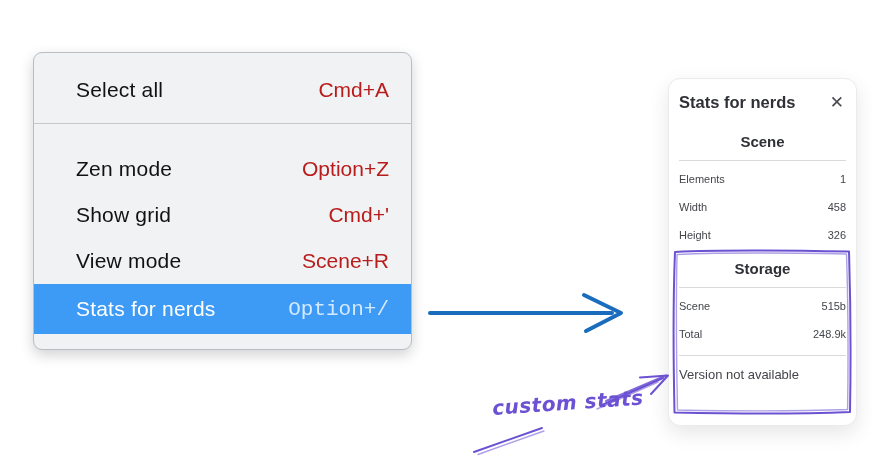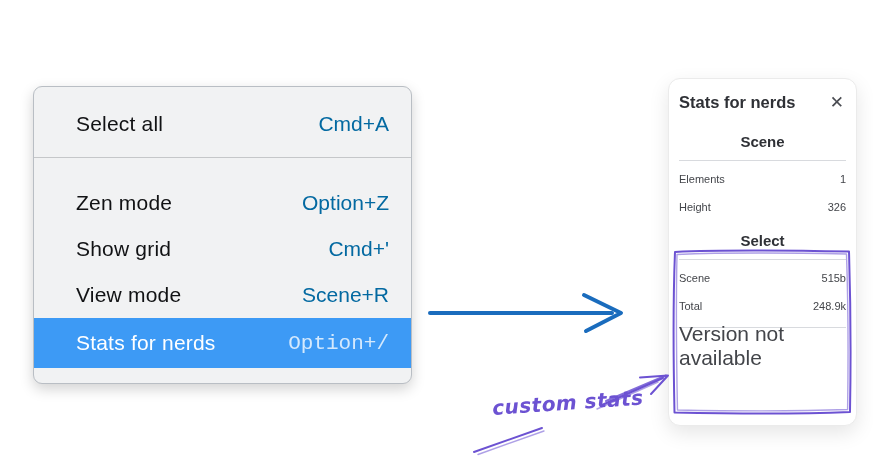--- a/index.html
+++ b/index.html
@@ -4,32 +4,32 @@
 <style>
   * { margin: 0; padding: 0; box-sizing: border-box; }
   html, body { width: 873px; height: 461px; background: #ffffff; overflow: hidden;
     font-family: "Liberation Sans", sans-serif; }
   .stage { position: relative; width: 873px; height: 461px; background: #fff; }
 
   
   .context-menu {
     position: absolute; left: 33px; top: 52px; width: 379px; height: 298px;
     background: #f1f2f3; border: 1px solid #b9bec4; border-radius: 9px;
-    box-shadow: 0 5px 14px rgba(0,0,0,0.18); overflow: hidden; margin-top: 34px;
+    box-shadow: 0 5px 14px rgba(0,0,0,0.18); overflow: hidden;
   }
   .menu-section-1 { padding: 12px 0 8px 0; }
   .menu-divider { border: none; border-top: 1px solid #c5c7c9; height: 0; }
   .menu-section-2 { padding: 22px 0 12px 0; }
   .menu-row {
     display: flex; align-items: center; justify-content: space-between;
     height: 46px; padding: 0 22px 0 42px; font-size: 21px; cursor: default;
   }
   .menu-section-1 .menu-row { height: 50px; }
   .mi-label { color: #111214; letter-spacing: 0.2px; }
-  .mi-short { color: #0369a1; }
+  .mi-short { color: #b91c1c; }
   .menu-row.selected { background: var(--highlight, #3d9af5); height: 50px; }
   .menu-row.selected .mi-label { color: #ffffff; }
   .menu-row.selected .mi-short { color: rgba(255,255,255,0.78); font-family: Liberation Mono, monospace; }
 
   
   .stats-panel {
     position: absolute; left: 668px; top: 78px; width: 189px; height: 348px;
     background: #ffffff; border: 1px solid #ebebeb; border-radius: 12px;
     box-shadow: 0 7px 20px rgba(0,0,0,0.10);
     padding: 10px 10px 12px 10px; color: #3d3d3d;
@@ -39,21 +39,21 @@
   .sp-close { font-size: 17px; color: #4a4c52; line-height: 1; cursor: pointer;
     background: none; border: none; padding: 0 2px; font-family: "Liberation Sans", sans-serif; }
   .sp-heading { text-align: center; font-size: 15px; font-weight: bold; color: #2f3136; height: 20px; }
   .h-scene   { margin-top: 18px; }
   .h-storage { margin-top: 11px; }
   .h-version { margin-top: 6px; }
   .sp-rule { border: none; border-top: 1px solid #d8dade; height: 0; margin: 7px 0 4px 0; }
   .sp-row { display: flex; justify-content: space-between; align-items: center;
     height: 28px; font-size: 11px; color: #43454a; }
   .sp-note { margin-top: 4px; height: 28px; display: flex; align-items: center;
-    font-size: 21px; color: #43454a; }
+    font-size: 13px; color: #43454a; }
 
   
   .overlay { position: absolute; left: 0; top: 0; width: 873px; height: 461px;
     pointer-events: none; }
   .stroke-blue { stroke: var(--arrow-blue, #1a6cbd); fill: none;
     stroke-width: 4; stroke-linecap: round; stroke-linejoin: round; }
   .stroke-purple { stroke: var(--purple, #6f56d4); fill: none;
     stroke-width: 2; stroke-linecap: round; stroke-linejoin: round; }
   .stroke-purple.thin { stroke-width: 1.4; opacity: 0.55; }
   .stroke-purple.mid { opacity: 0.85; }
@@ -103,25 +103,29 @@
       <button class="sp-close">✕</button>
     </div>
 
     <div class="sp-heading h-scene">Scene</div>
     <hr class="sp-rule">
     <div class="sp-row">
       <span>Elements</span>
       <span>1</span>
     </div>
     <div class="sp-row">
+      <span>Width</span>
+      <span>458</span>
+    </div>
+    <div class="sp-row">
       <span>Height</span>
       <span>326</span>
     </div>
 
-    <div class="sp-heading h-storage">Select</div>
+    <div class="sp-heading h-storage">Storage</div>
     <hr class="sp-rule">
     <div class="sp-row">
       <span>Scene</span>
       <span>515b</span>
     </div>
     <div class="sp-row">
       <span>Total</span>
       <span>248.9k</span>
     </div>
 

